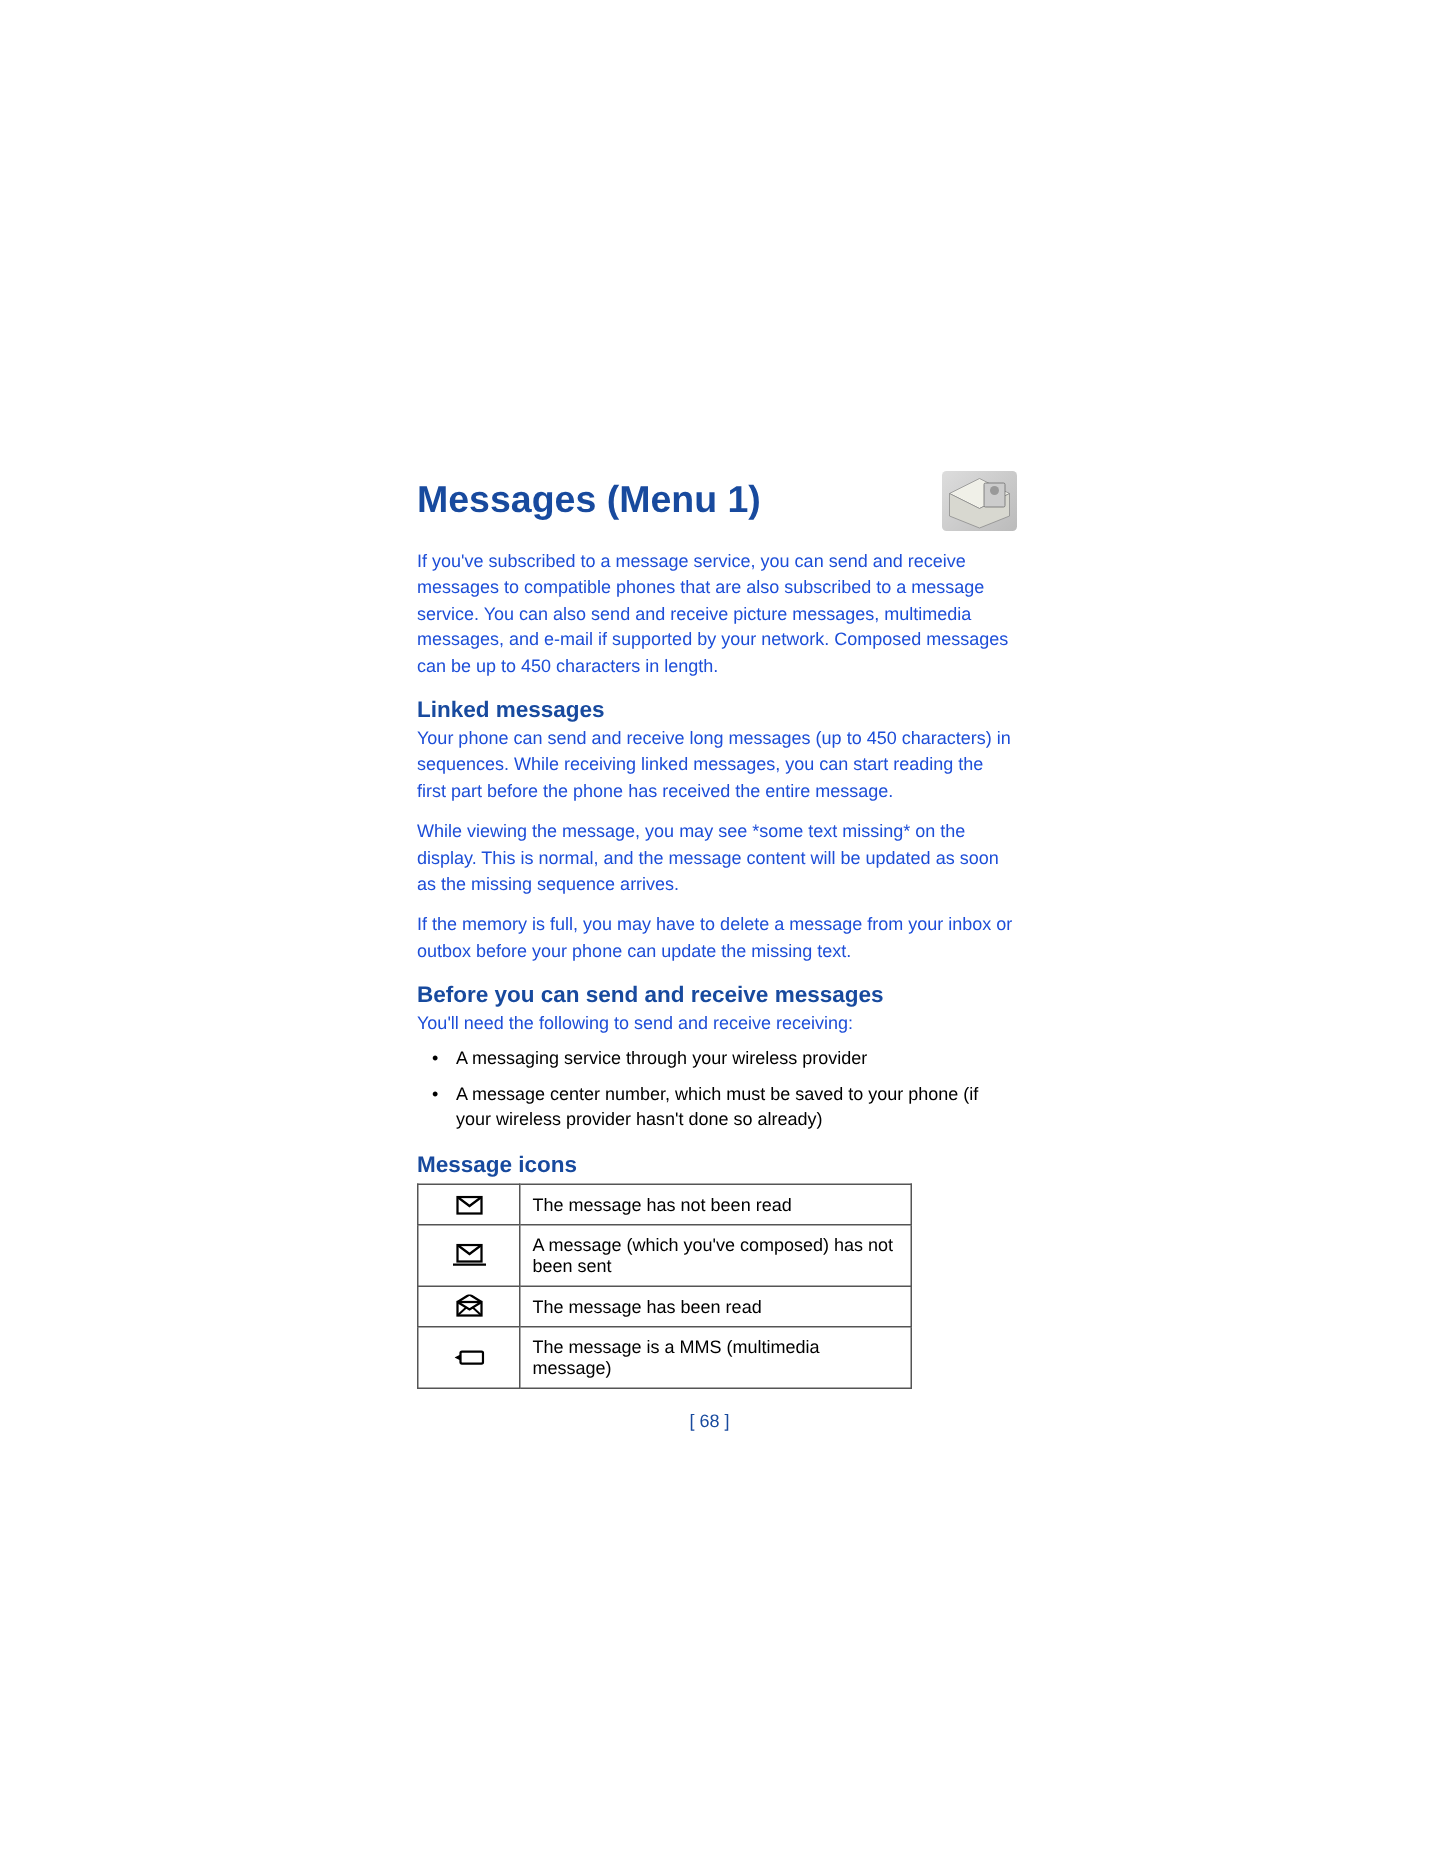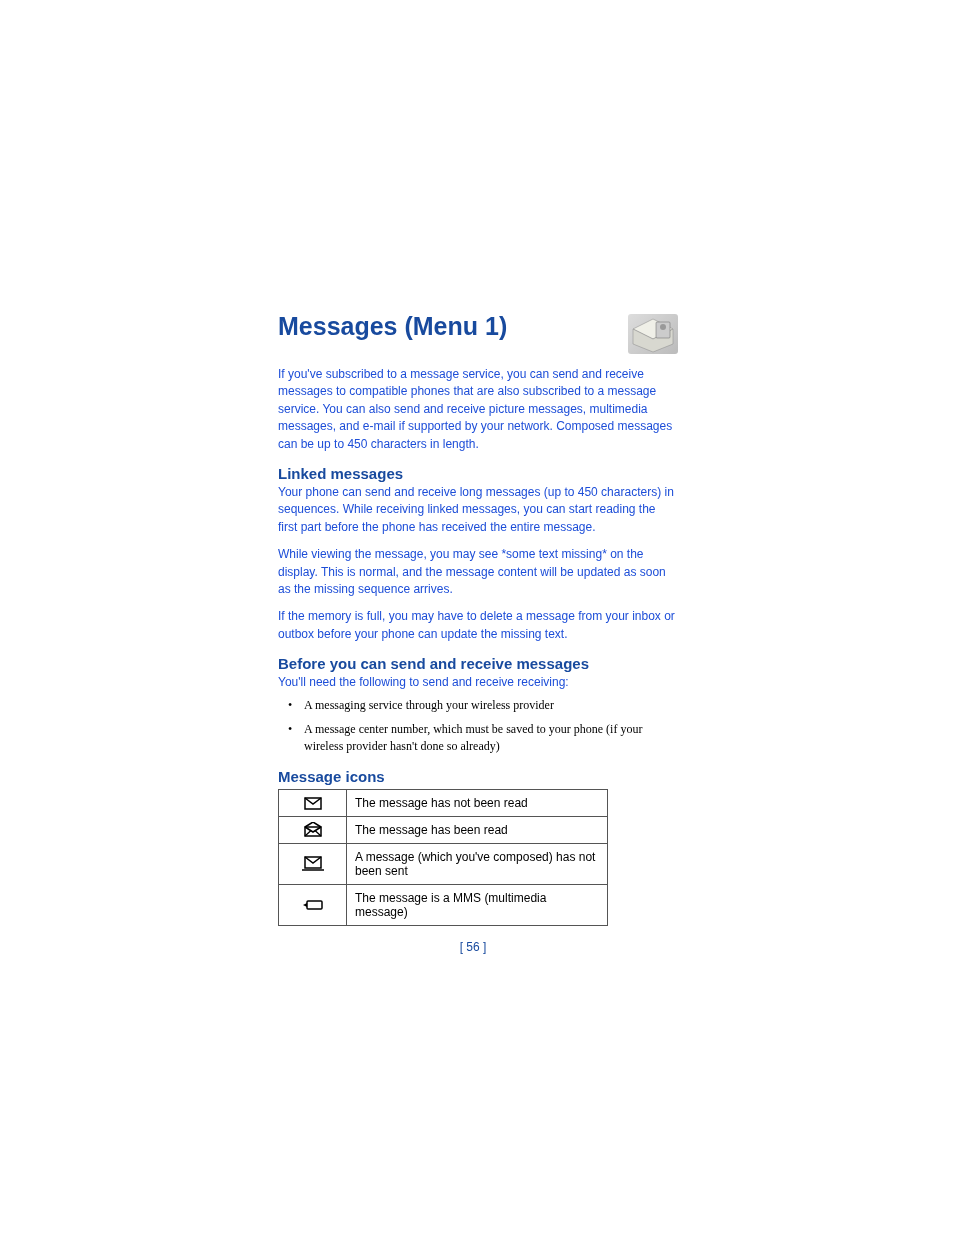--- a/index.html
+++ b/index.html
@@ -16,21 +16,21 @@
     }
     .page-content {
       position: absolute;
       left: 278px;
       top: 312px;
       width: 400px;
     }
     .header-row {
       display: flex;
       justify-content: space-between;
-      align-items: flex-start;
+      align-items: center;
       margin-bottom: 12px;
     }
     .main-title {
       color: #184a9e;
       font-size: 25px;
       font-weight: bold;
       font-family: Verdana, Geneva, sans-serif;
     }
     .header-image {
       width: 50px;
@@ -49,21 +49,20 @@
     .section-title {
       color: #184a9e;
       font-size: 15px;
       font-weight: bold;
       margin-top: 12px;
       margin-bottom: 2px;
     }
     .bullet-list {
       list-style: none;
       padding: 0;
-      font-family: Liberation Serif, serif;
     }
     .bullet-list li {
       font-size: 12px;
       line-height: 1.45;
       color: #000;
       padding-left: 26px;
       position: relative;
       margin-bottom: 6px;
     }
     .bullet-list li::before {
@@ -144,51 +143,51 @@
             <rect x="1" y="1" width="16" height="11" fill="none" stroke="#000" stroke-width="1.5"></rect>
             <path d="M1,1 L9,7 L17,1" fill="none" stroke="#000" stroke-width="1.5"></path>
           </svg>
         </span>
       </td>
       <td>The message has not been read</td>
     </tr>
     <tr>
       <td class="icon-cell">
         <span class="icon-shape">
+          <svg width="22" height="15" viewBox="0 0 22 15">
+            <rect x="3" y="1" width="16" height="11" fill="none" stroke="#000" stroke-width="1.5"></rect>
+            <path d="M3,1 L11,7 L19,1" fill="none" stroke="#000" stroke-width="1.5"></path>
+            <line x1="0" y1="14" x2="22" y2="14" stroke="#000" stroke-width="1.5"></line>
+          </svg>
+        </span>
+      </td>
+      <td>A message (which you've composed) has not been sent</td>
+    </tr>
+    <tr>
+      <td class="icon-cell">
+        <span class="icon-shape">
           <svg width="18" height="15" viewBox="0 0 18 15">
             <path d="M1,5 L9,0 L17,5" fill="none" stroke="#000" stroke-width="1.5"></path>
             <rect x="1" y="5" width="16" height="9" fill="none" stroke="#000" stroke-width="1.5"></rect>
             <path d="M1,5 L9,10 L17,5" fill="none" stroke="#000" stroke-width="1.5"></path>
             <path d="M1,14 L7,8.5 M17,14 L11,8.5" fill="none" stroke="#000" stroke-width="1.3"></path>
           </svg>
         </span>
       </td>
       <td>The message has been read</td>
-    </tr>
-    <tr>
-      <td class="icon-cell">
-        <span class="icon-shape">
-          <svg width="22" height="15" viewBox="0 0 22 15">
-            <rect x="3" y="1" width="16" height="11" fill="none" stroke="#000" stroke-width="1.5"></rect>
-            <path d="M3,1 L11,7 L19,1" fill="none" stroke="#000" stroke-width="1.5"></path>
-            <line x1="0" y1="14" x2="22" y2="14" stroke="#000" stroke-width="1.5"></line>
-          </svg>
-        </span>
-      </td>
-      <td>A message (which you've composed) has not been sent</td>
     </tr>
     <tr>
       <td class="icon-cell">
         <span class="icon-shape">
           <svg width="20" height="12" viewBox="0 0 20 12">
             <path d="M5,2 L18,2 Q19,2 19,3 L19,9 Q19,10 18,10 L5,10 Q4,10 4,9 L4,3 Q4,2 5,2 Z" fill="none" stroke="#000" stroke-width="1.5"></path>
             <path d="M4,4 L0,6 L4,8 Z" fill="#000"></path>
           </svg>
         </span>
       </td>
       <td>The message is a MMS (multimedia message)</td>
     </tr>
   </tbody>
     </table>
 
-  <div class="page-number">[ 56 ]</div>
+  <div class="page-number">[ 68 ]</div>
 
 </div>
 
 </body></html>

